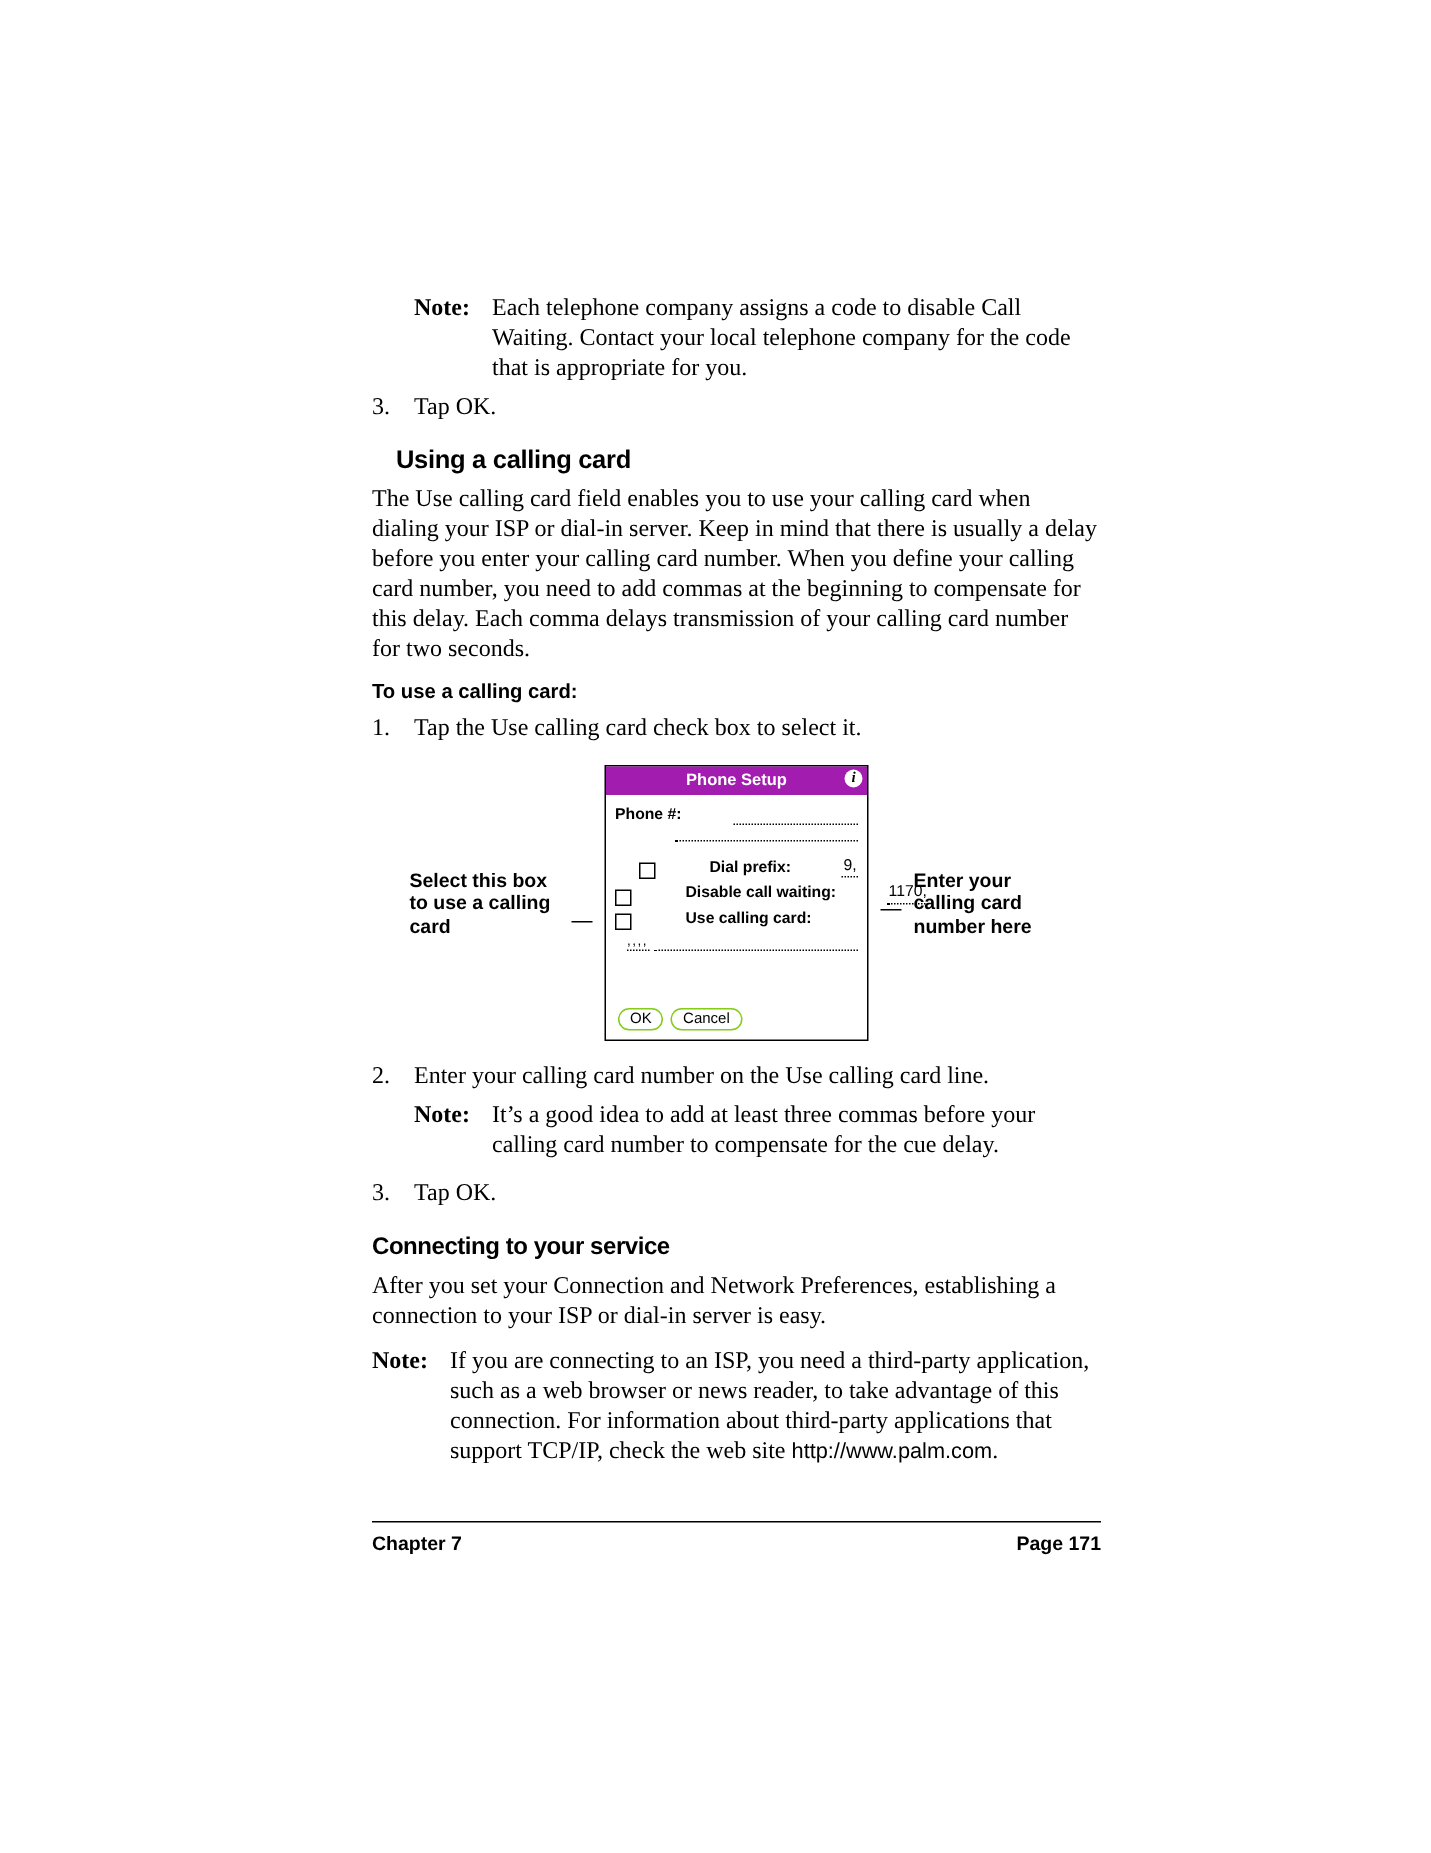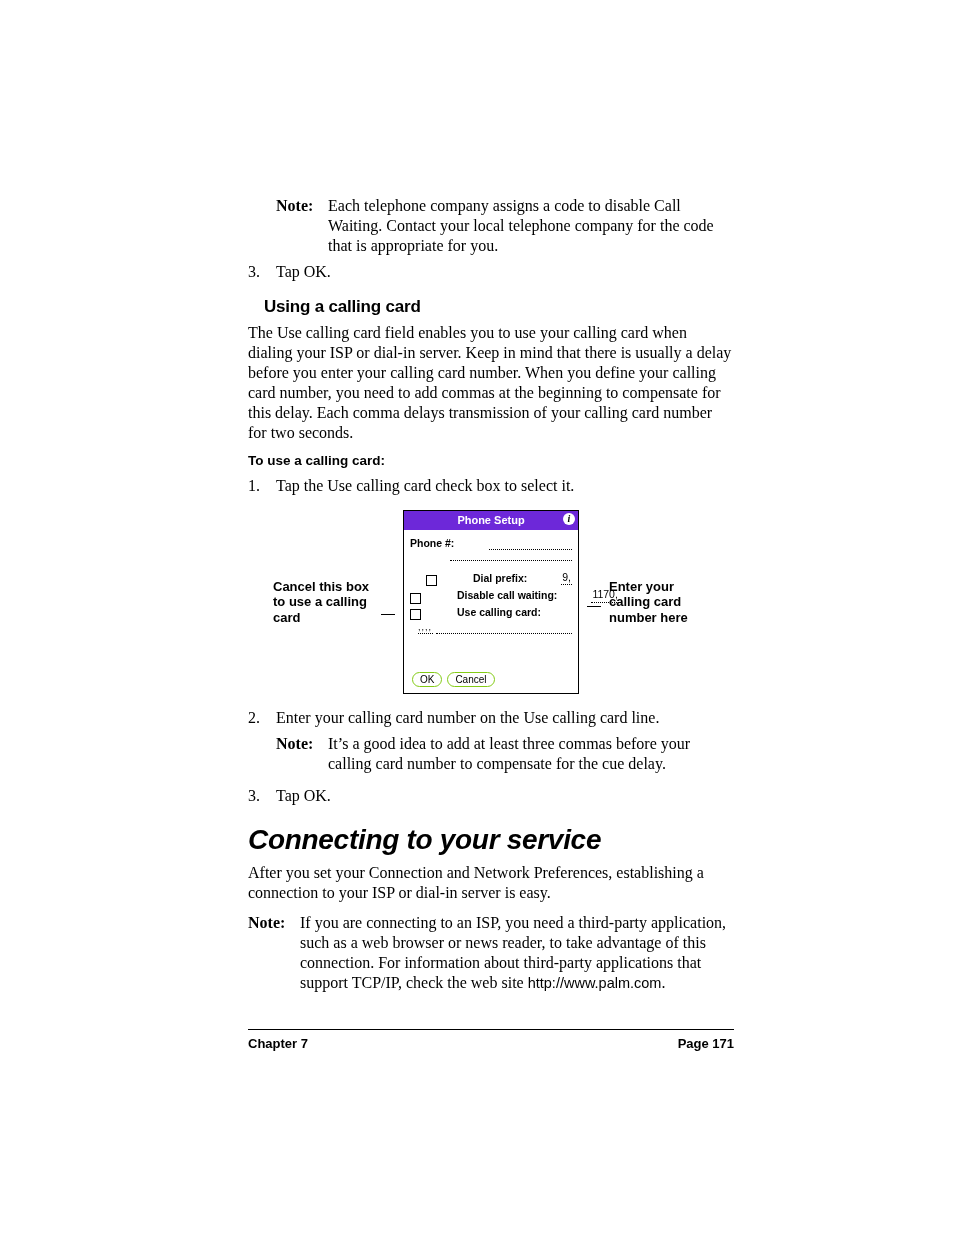--- a/index.html
+++ b/index.html
@@ -25,24 +25,23 @@
   h3.sec {
     font-family: Arial, Helvetica, sans-serif;
     font-weight: 900;
     font-size: 17px;
     margin: 14px 0 6px 16px;
     letter-spacing: -0.2px;
   }
   h2.sec-large {
     font-family: Arial, Helvetica, sans-serif;
     font-weight: 900;
-    font-size: 28px;
+    font-size: 16px;
     margin: 16px 0 6px 0;
     letter-spacing: -0.3px;
-    font-style: italic;
   }
   .para { margin: 4px 0 10px 0; }
   .subhead {
     font-family: Arial, Helvetica, sans-serif;
     font-weight: bold;
     font-size: 13.5px;
     margin: 10px 0 4px 0;
   }
   .nested-note { margin-top: 6px; }
   .figure-wrap {
@@ -64,21 +63,21 @@
   .device {
     width: 176px;
     border: 1.5px solid #000;
     background: #fff;
     font-family: Arial, Helvetica, sans-serif;
     font-size: 10.5px;
     box-sizing: border-box;
     padding-bottom: 6px;
   }
   .dev-title {
-    background: #6d28d9;
+    background: #a21caf;
     color: #fff;
     font-weight: bold;
     text-align: center;
     font-size: 11px;
     padding: 2px 2px;
     display: flex;
     align-items: center;
     justify-content: center;
     position: relative;
     height: 15px;
@@ -169,21 +168,21 @@
   <div class="para">The Use calling card field enables you to use your calling card when dialing your ISP or dial-in server. Keep in mind that there is usually a delay before you enter your calling card number. When you define your calling card number, you need to add commas at the beginning to compensate for this delay. Each comma delays transmission of your calling card number for two seconds.</div>
 
   <div class="subhead">To use a calling card:</div>
 
   <div class="step">
     <div class="step-num">1.</div>
     <div class="step-body">Tap the Use calling card check box to select it.</div>
   </div>
 
   <div class="figure-wrap">
-    <div class="callout left">Cancel this box to use a calling card</div>
+    <div class="callout left">Select this box to use a calling card</div>
     <div class="callout-line"></div>
 
     <div class="device">
       <div class="dev-title">
         <span>Phone Setup</span>
         <span class="info">i</span>
       </div>
       <div class="dev-body">
         <div class="dev-row">
           <span class="dev-label">Phone #:</span>

